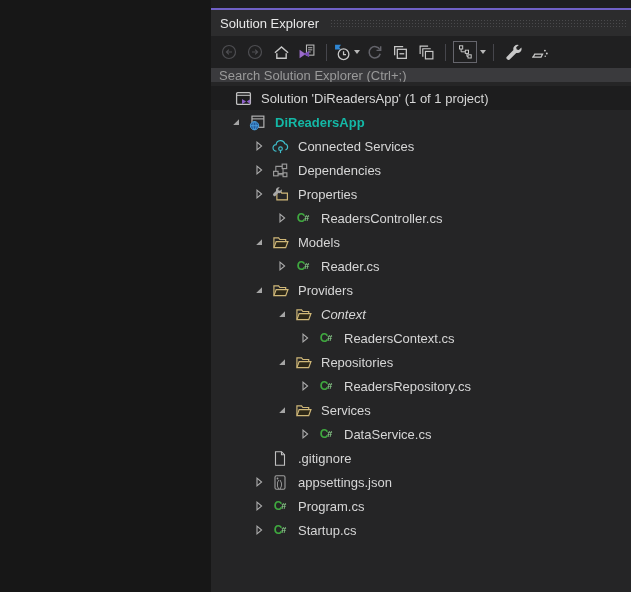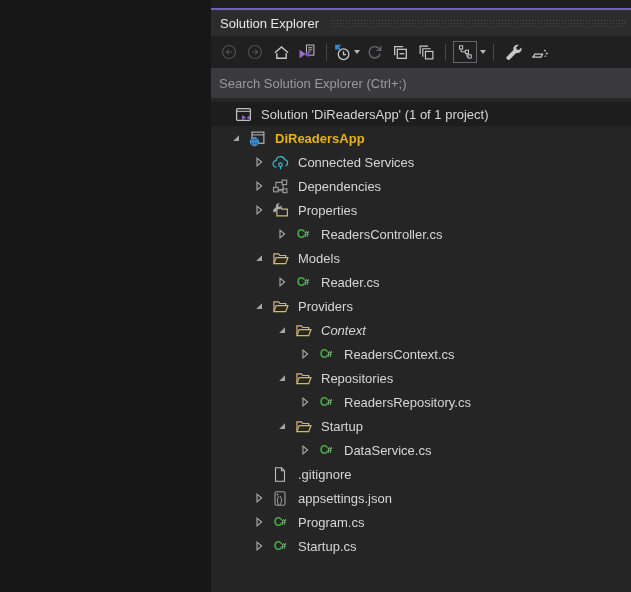--- a/index.html
+++ b/index.html
@@ -35,35 +35,35 @@
   .boxwrap{
     border:1px solid #65656c;display:inline-flex;align-items:center;
     justify-content:center;padding:2px 3px;
   }
   .caret{
     width:0;height:0;border-left:3.5px solid transparent;
     border-right:3.5px solid transparent;border-top:4px solid #b8b8b8;
     margin-left:3px;display:inline-block;
   }
   .tsep{width:1px;height:17px;background:#46464c;margin:0 6px;}
-  .searchrow{height:30px;background:#22c55e;display:flex;}
+  .searchrow{height:14px;background:#22c55e;display:flex;}
   .search{
     flex:1;height:100%;background:#3a3a3d;border:none;outline:none;
     color:#dcdcdc;font-size:13px;padding:0 8px;
     font-family:"Liberation Sans", sans-serif;
   }
   .search::placeholder{color:#9a9a9a;opacity:1;}
   .tree{flex:1;background:#252526;padding-top:4px;overflow:hidden;}
   .row{display:flex;align-items:center;height:24px;}
   .row.solution{background:#1d1d1e;}
   .exp{width:22px;height:16px;flex:none;display:flex;align-items:center;justify-content:center;}
   .row.solution .exp{width:8px;}
   .ico{width:20px;height:16px;flex:none;display:flex;align-items:center;justify-content:center;margin-right:8px;}
   .lbl{font-size:13px;color:#d6d6d6;white-space:nowrap;}
-  .lbl.bold{font-weight:bold;color:#eab308;text-align:right;}
+  .lbl.bold{font-weight:bold;color:#14b8a6;text-align:right;}
   .cs-c{font-weight:bold;font-size:12px;color:#3fa83f;line-height:1;}
   .cs-h{font-weight:bold;font-size:9px;color:#8ccf8c;vertical-align:3px;margin-left:-1px;line-height:1;}
 </style>
 </head>
 <body>
 
 <div class="panel">
   <div class="topstrip"></div>
   <div class="accent"></div>
   <div class="titlebar">
@@ -361,21 +361,21 @@
           <svg width="16" height="16" viewBox="0 0 16 16">
             <path d="M11 5.2 V11 H5.2 Z" fill="#a5a5a5"></path>
           </svg>
         </span>
         <span class="ico">
           <svg width="17" height="17" viewBox="0 0 16 16">
             <path d="M1.8 12.8 V3.6 h4.4 l1.2 1.6 h5.5 v1.9" fill="none" stroke="#d0b878" stroke-width="1.1"></path>
             <path d="M1.8 12.8 L3.9 7.1 H15 L12.9 12.8 Z" fill="#2c2717" stroke="#d0b878" stroke-width="1.1"></path>
           </svg>
         </span>
-        <span class="lbl">Startup</span>
+        <span class="lbl">Services</span>
       </div>
       <div class="row" style="padding-left: 83px;">
         <span class="exp">
           <svg width="16" height="16" viewBox="0 0 16 16">
             <path d="M6 4.2 L10.6 8 6 11.8 Z" fill="none" stroke="#adadad" stroke-width="1.1"></path>
           </svg>
         </span>
         <span class="ico">
           <span class="cs-c">C</span>
           <span class="cs-h">#</span>

